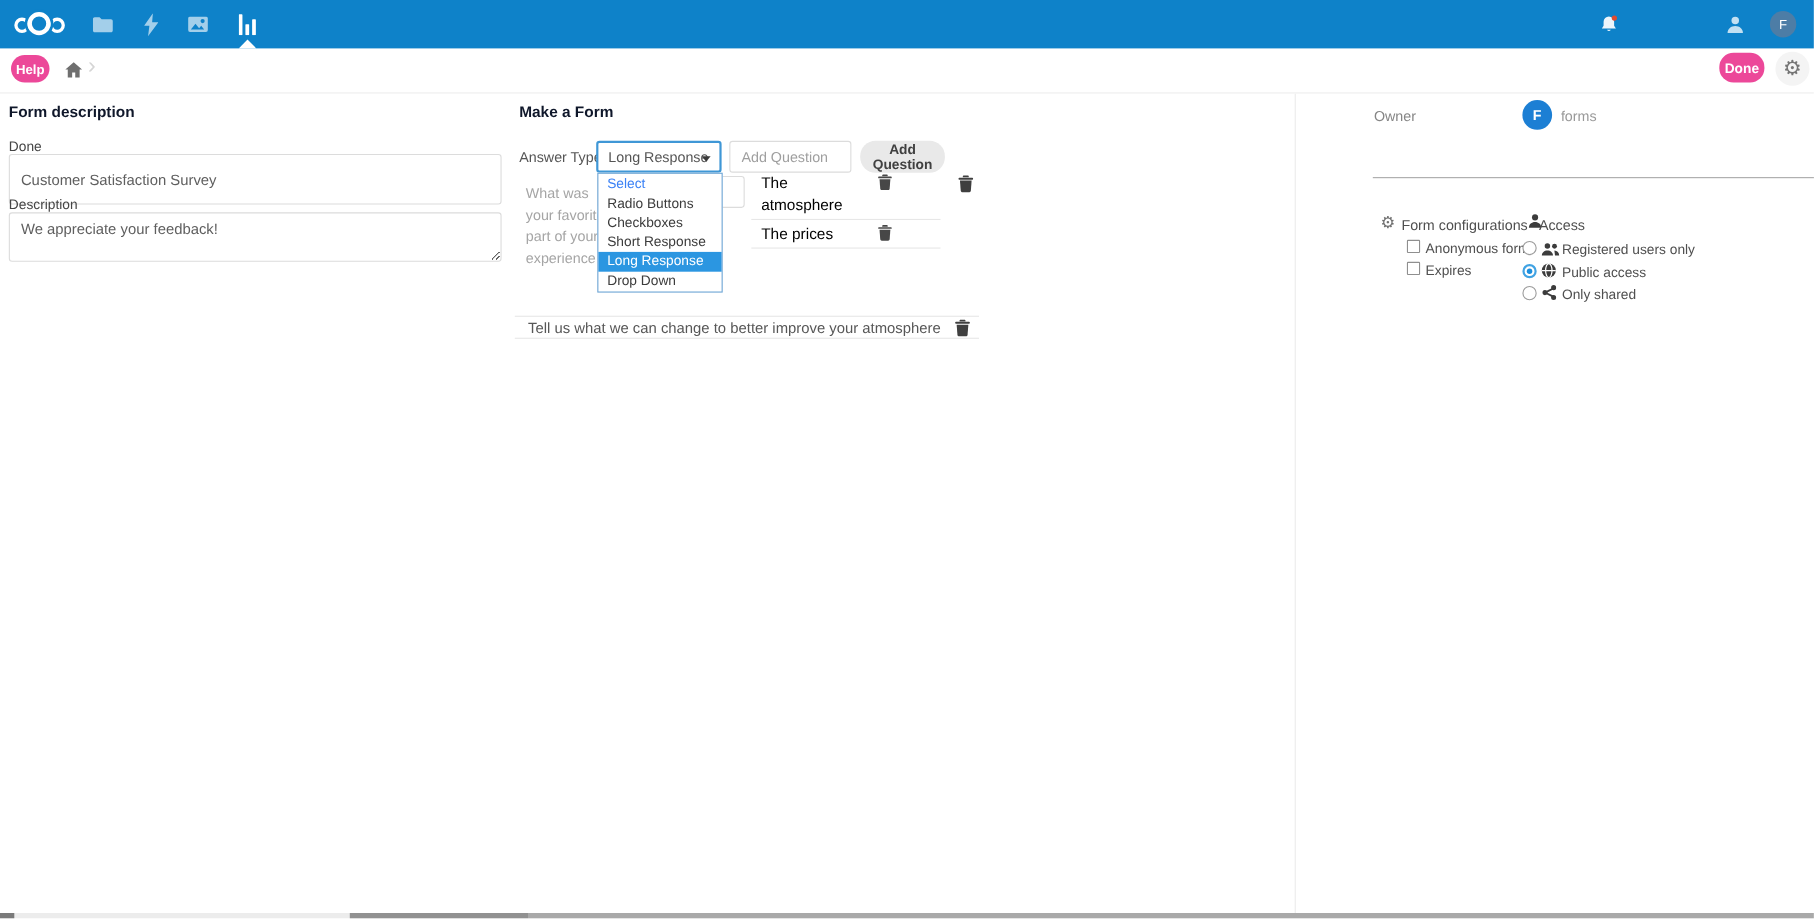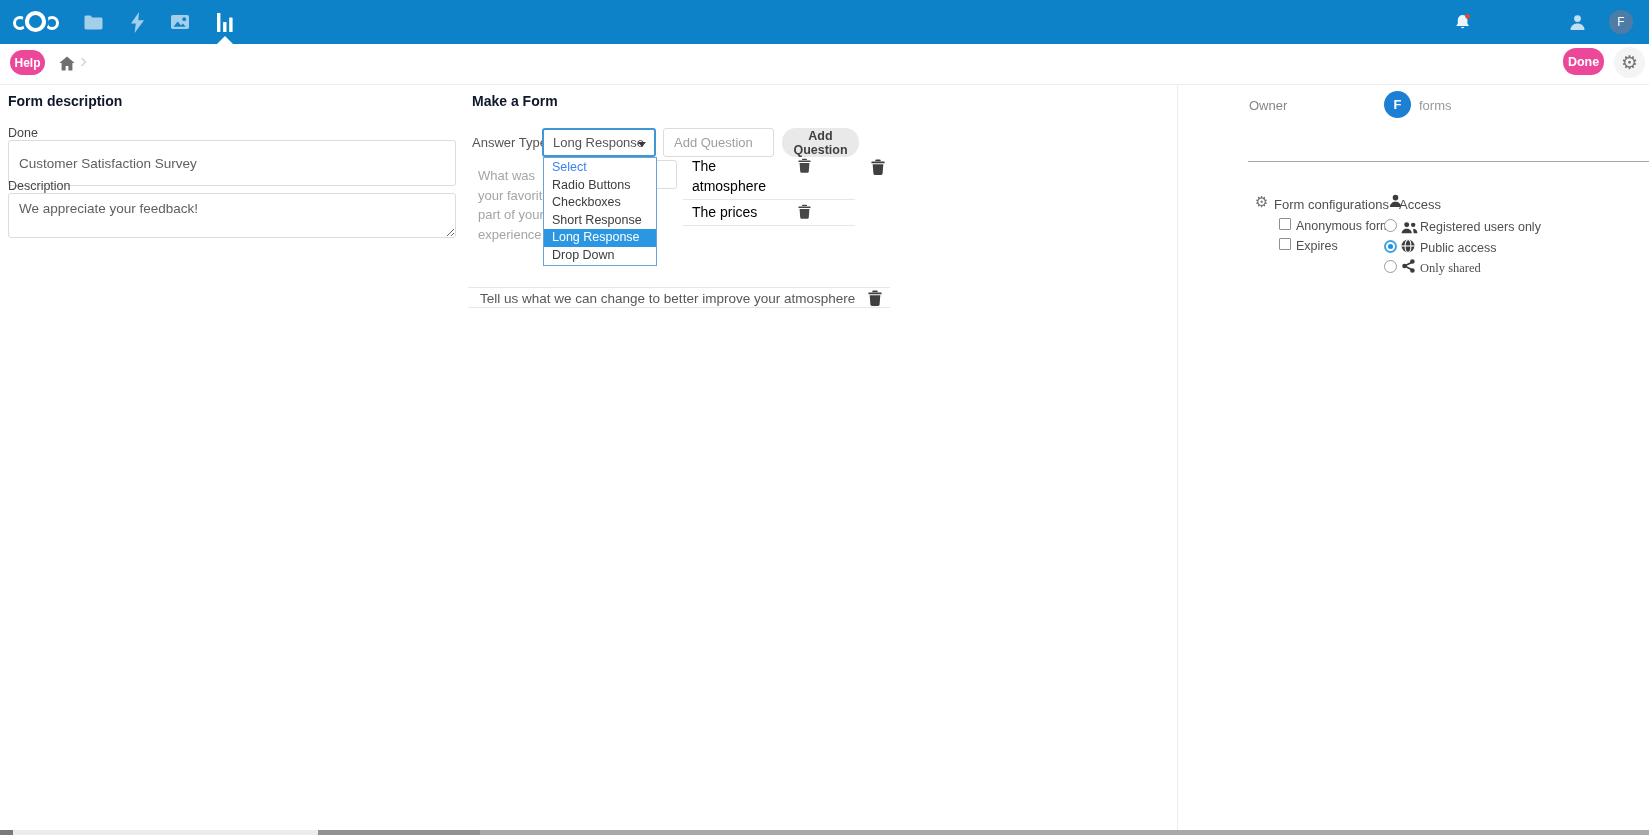--- a/index.html
+++ b/index.html
@@ -279,20 +279,20 @@
   <span class="abs" style="left:224px; top:174px;">
     <svg width="13" height="14" viewBox="0 0 13 14">
         <g fill="#3c3c3c">
           <circle cx="10.4" cy="2.5" r="2.3"></circle>
           <circle cx="2.5" cy="7" r="2.3"></circle>
           <circle cx="10.4" cy="11.5" r="2.3"></circle>
           <path d="M2.1 6.3l8-4 .8 1.5-8 4zM2.1 7.7l8 4 .8-1.5-8-4z"></path>
         </g>
       </svg>
   </span>
-  <span class="rad-label" style="left:242px; top:176px;font-family:Liberation Serif, serif;">Only shared</span>
+  <span class="rad-label" style="left:242px; top:176px;">Only shared</span>
 </div>
 
 <div class="hscroll">
   <div class="hs-seg" style="left:0; width:13px; background:#7a7a7a;"></div>
   <div class="hs-seg" style="left:318px; width:162px; background:#919191;"></div>
   <div class="hs-seg" style="left:480px; width:1169px; background:#a9a9a9;"></div>
 </div>
 
 </body></html>

